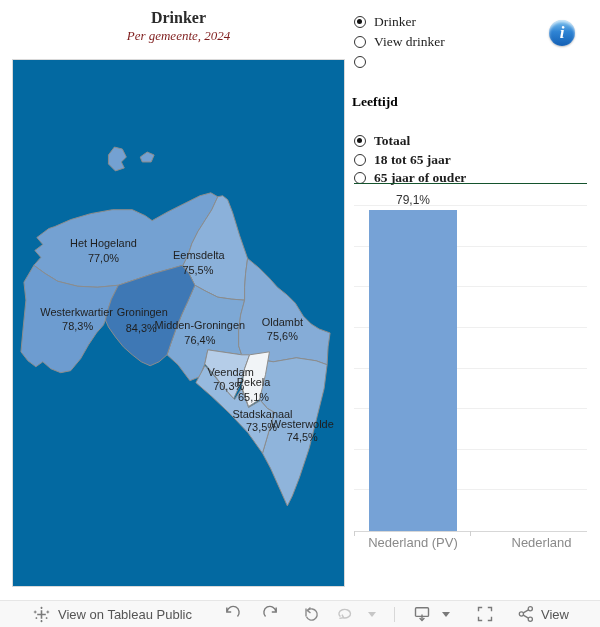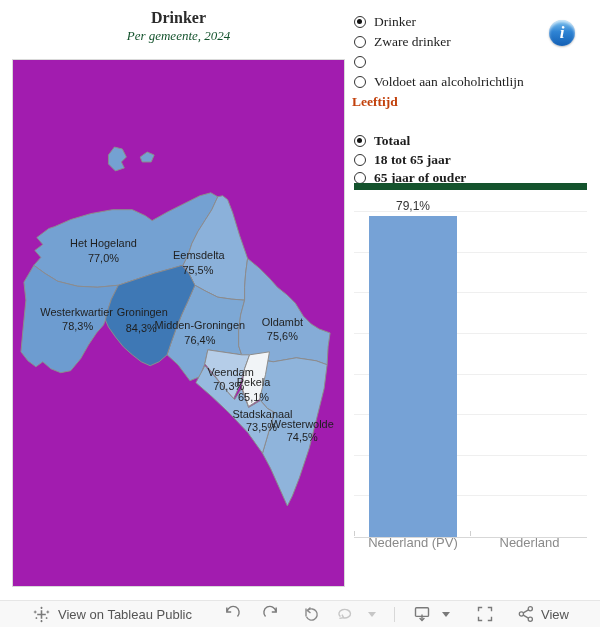--- a/index.html
+++ b/index.html
@@ -2,57 +2,57 @@
 <html><head>
 <meta charset="utf-8">
 <style>
   html,body{margin:0;padding:0;}
   body{width:600px;height:627px;background:#ffffff;font-family:"Liberation Sans",sans-serif;position:relative;overflow:hidden;}
   .stage{position:absolute;inset:0;}
 
   
   .title-block{position:absolute;left:12px;top:8px;width:333px;text-align:center;font-family:"Liberation Serif",serif;}
   .title{font-size:16px;font-weight:bold;color:#2b2b2b;line-height:20px;}
-  .subtitle{font-size:13px;font-style:italic;color:#14532d;line-height:16px;}
-
-  
-  .map-panel{position:absolute;left:12px;top:59px;width:333px;height:528px;border:1px solid #d9d9d9;box-sizing:border-box;background:#a21caf;}
+  .subtitle{font-size:13px;font-style:italic;color:#7f1d1d;line-height:16px;}
+
+  
+  .map-panel{position:absolute;left:12px;top:59px;width:333px;height:528px;border:1px solid #d9d9d9;box-sizing:border-box;background:#0369a1;}
   .map-panel svg{display:block;}
   .mun{stroke:#8c8c8c;stroke-width:1;stroke-linejoin:round;}
   .map-label{font-family:"Liberation Sans",sans-serif;font-size:11px;fill:#1f1f1f;}
 
   
   .radio-group{position:absolute;left:354px;}
   .rg1{top:12px;}
   .rg2{top:132px;font-weight:bold;}
   .radio-row{display:flex;align-items:center;height:20px;cursor:default;}
   .rg2 .radio-row{height:18.5px;}
   .radio-circle{width:12px;height:12px;border:1.4px solid #333;border-radius:50%;margin-right:8px;box-sizing:border-box;position:relative;flex:0 0 auto;background:#fff;}
   .radio-circle.on::after{content:"";position:absolute;left:2px;top:2px;width:5.2px;height:5.2px;border-radius:50%;background:#111;}
   .radio-label{font-family:"Liberation Serif",serif;font-size:13.5px;color:#1d1d1d;}
-  .section-label{position:absolute;left:352px;top:94px;font-family:"Liberation Serif",serif;font-weight:bold;font-size:13.5px;color:#c2410c;}
+  .section-label{position:absolute;left:352px;top:94px;font-family:"Liberation Serif",serif;font-weight:bold;font-size:13.5px;color:#000000;}
   .info-btn{position:absolute;left:549px;top:20px;width:26px;height:26px;border-radius:50%;
     background:linear-gradient(180deg,#7fc3ee 0%,#2f84d4 45%,#135fb4 100%);
     box-shadow:inset 0 2px 3px rgba(255,255,255,.65), 0 1px 2px rgba(0,0,0,.25);
     color:#fff;font-family:"Liberation Serif",serif;font-style:italic;font-weight:bold;font-size:17px;
     display:flex;align-items:center;justify-content:center;cursor:pointer;}
 
   
-  .chart{position:absolute;left:354px;top:183px;width:233px;height:347px;border-top:7px solid #14532d;border-bottom:1px solid #d7d7d7;box-sizing:content-box;}
+  .chart{position:absolute;left:354px;top:183px;width:233px;height:347px;border-top:1px solid #14532d;border-bottom:1px solid #d7d7d7;box-sizing:content-box;}
   .gridline{position:absolute;left:0;width:233px;height:1px;background:#efefef;}
   .bar-wrap{position:absolute;bottom:0;width:88px;display:flex;flex-direction:column;align-items:center;justify-content:flex-end;}
   .bar-wrap.b0{left:15px;}
   .bar-wrap.b1{left:131px;}
   .bar-value{font-size:12px;color:#333;margin-bottom:3px;white-space:nowrap;}
   .bar{width:88px;}
   .tick{position:absolute;top:531px;width:1px;height:5px;background:#cfcfcf;}
   .xlabels{position:absolute;left:354px;top:535px;width:233px;height:16px;}
   .xlabel{position:absolute;top:0;text-align:center;font-size:13px;color:#8a8a8a;white-space:nowrap;}
   .xl0{left:0;width:118px;}
-  .xl1{left:118px;width:115px;}
+  .xl1{left:130px;width:115px;}
 
   
   .toolbar{position:absolute;left:0;top:600px;width:600px;height:27px;background:#f8f8f8;border-top:1px solid #e6e6e6;box-sizing:border-box;display:flex;align-items:center;}
   .tb-text{font-size:13px;color:#555;margin-left:8px;}
   .tb-icon{display:flex;align-items:center;justify-content:center;cursor:pointer;}
   .tb-icon svg{display:block;}
   .caret{width:0;height:0;border-left:4px solid transparent;border-right:4px solid transparent;border-top:5px solid #7a7a7a;}
   .caret.dim{border-top-color:#c6c6c6;}
   .tb-divider{width:1px;height:15px;background:#d8d8d8;}
   .share-label{font-size:13px;color:#555;margin-left:5px;}
@@ -117,28 +117,24 @@
     </svg>
   </div>
 
   <div class="radio-group rg1">
     <div class="radio-row">
       <span class="radio-circle on"></span>
       <span class="radio-label">Drinker</span>
     </div>
     <div class="radio-row">
       <span class="radio-circle"></span>
-      <span class="radio-label">Zware drinker</span>
-    </div>
-    <div class="radio-row">
-      <span class="radio-circle"></span>
-    </div>
-    <div class="radio-row">
-      <span class="radio-circle"></span>
-      <span class="radio-label">Voldoet aan alcoholrichtlijn</span>
+      <span class="radio-label">View drinker</span>
+    </div>
+    <div class="radio-row">
+      <span class="radio-circle"></span>
     </div>
   </div>
 
   <div class="info-btn">i</div>
 
   <div class="section-label">Leeftijd</div>
   <div class="radio-group rg2">
     <div class="radio-row">
       <span class="radio-circle on"></span>
       <span class="radio-label">Totaal</span>

